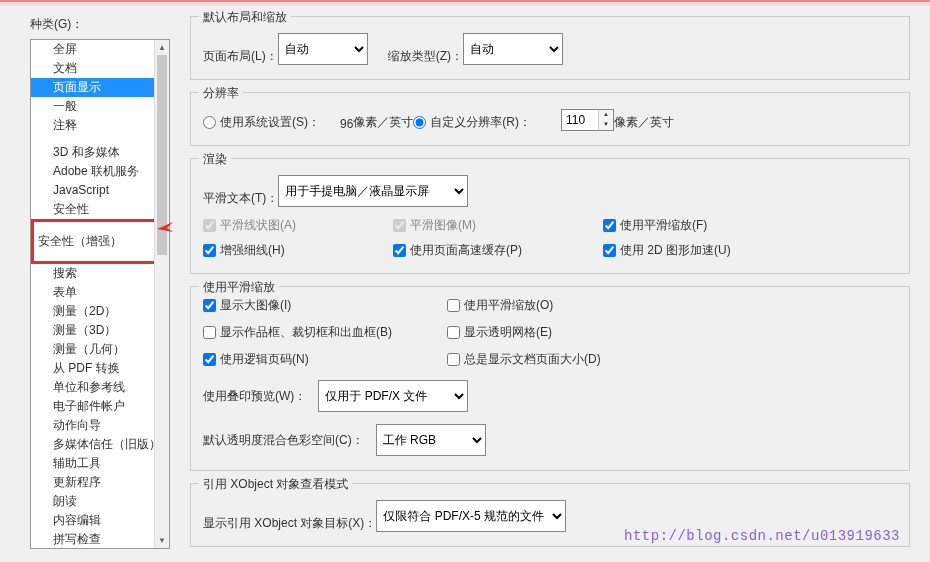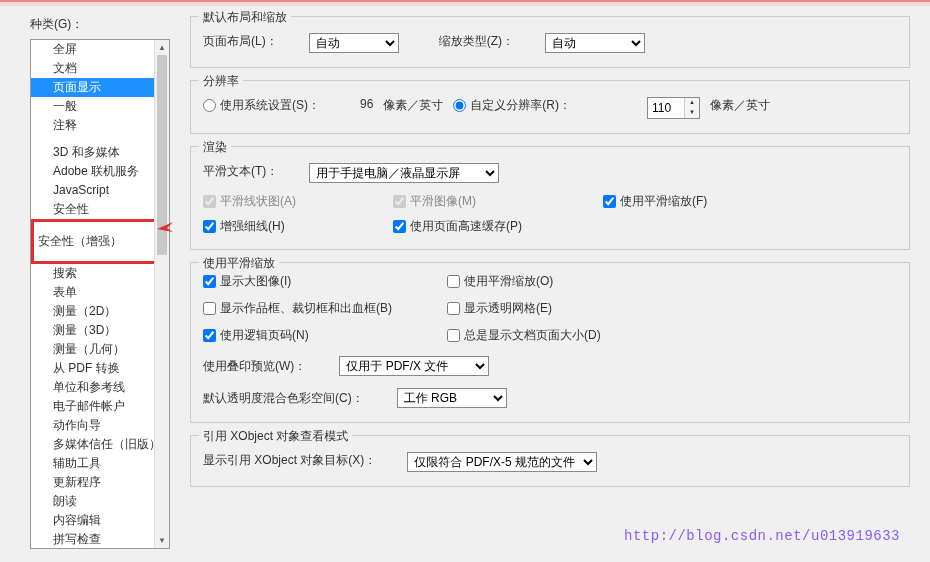--- a/index.html
+++ b/index.html
@@ -92,49 +92,46 @@
     .fieldset .legend {
       position: absolute;
       top: -8px;
       left: 8px;
       background: #f0f0f0;
       padding: 0 4px;
       font-size: 12px;
     }
     .row {
       display: flex;
-      align-items: flex-start;
-      gap: 10px;
+      align-items: flex-end;
       margin-top: 6px;
       flex-wrap: wrap;
     }
     .row:first-of-type { margin-top: 4px; }
     .label { font-size: 12px; }
     select {
       font-size: 12px;
       padding: 1px 2px;
       border: 1px solid #888;
       background: #fff;
-      height: 20px;
-      margin-left: 21px;
+      height: 32px;
     }
     input[type="text"], input[type="number"] {
       font-size: 12px;
       padding: 1px 3px;
       border: 1px solid #888;
       background: #fff;
       height: 20px;
     }
     .spinner {
       display: inline-flex;
       align-items: center;
       border: 1px solid #888;
       background: #fde047;
       height: 22px;
-      margin-left: 26px;
     }
     .spinner input {
       border: none;
       width: 36px;
       text-align: left;
       padding: 1px 4px;
       height: 20px;
       outline: none;
     }
     .spinner-btns {
@@ -305,20 +302,24 @@
           <span>使用平滑缩放(F)</span>
         </label>
         <label class="check-wrap">
           <input type="checkbox" checked="" style="">
           <span>增强细线(H)</span>
         </label>
         <label class="check-wrap">
           <input type="checkbox" checked="" style="">
           <span>使用页面高速缓存(P)</span>
         </label>
+        <label class="check-wrap">
+          <input type="checkbox" checked="" style="">
+          <span>使用 2D 图形加速(U)</span>
+        </label>
       </div>
     </div>
 
     <div class="fieldset">
       <div class="legend">使用平滑缩放</div>
       <div class="col2">
         <label class="check-wrap">
           <input type="checkbox" checked="" style="">
           <span>显示大图像(I)</span>
         </label>

